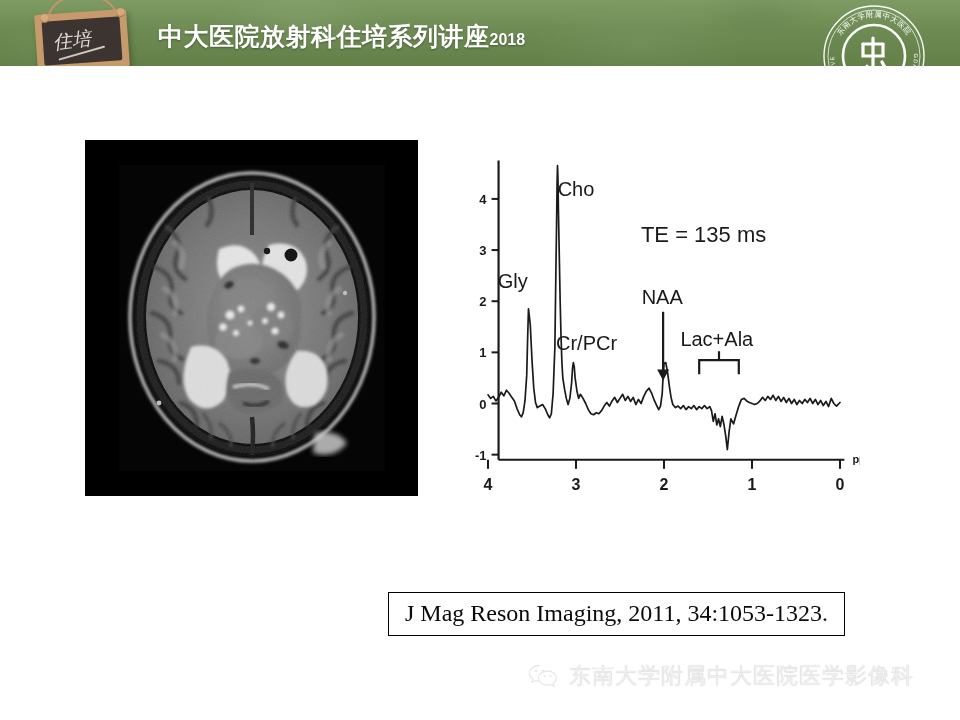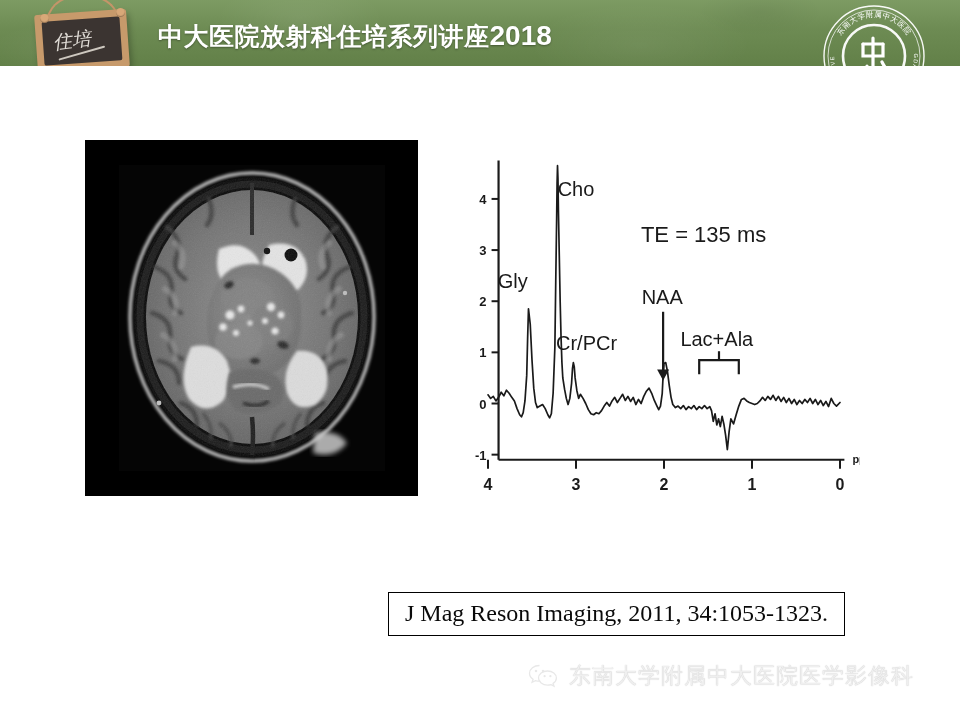--- a/index.html
+++ b/index.html
@@ -37,21 +37,21 @@
     left: 158px; top: 20px;
     color: #ffffff;
     font-size: 25px;
     font-weight: 700;
     letter-spacing: .5px;
     white-space: nowrap;
     text-shadow: 0 1px 2px rgba(0,0,0,.35);
     font-family: "Liberation Sans", "DejaVu Sans", sans-serif;
   }
   .header-title .yr {
-    font-size: 28px;
+    font-size: 16px;
     font-weight: 700;
     letter-spacing: 0px;
   }
 
   
   .sign {
     position: absolute;
     left: 28px; top: 2px;
     width: 108px; height: 74px;
   }

